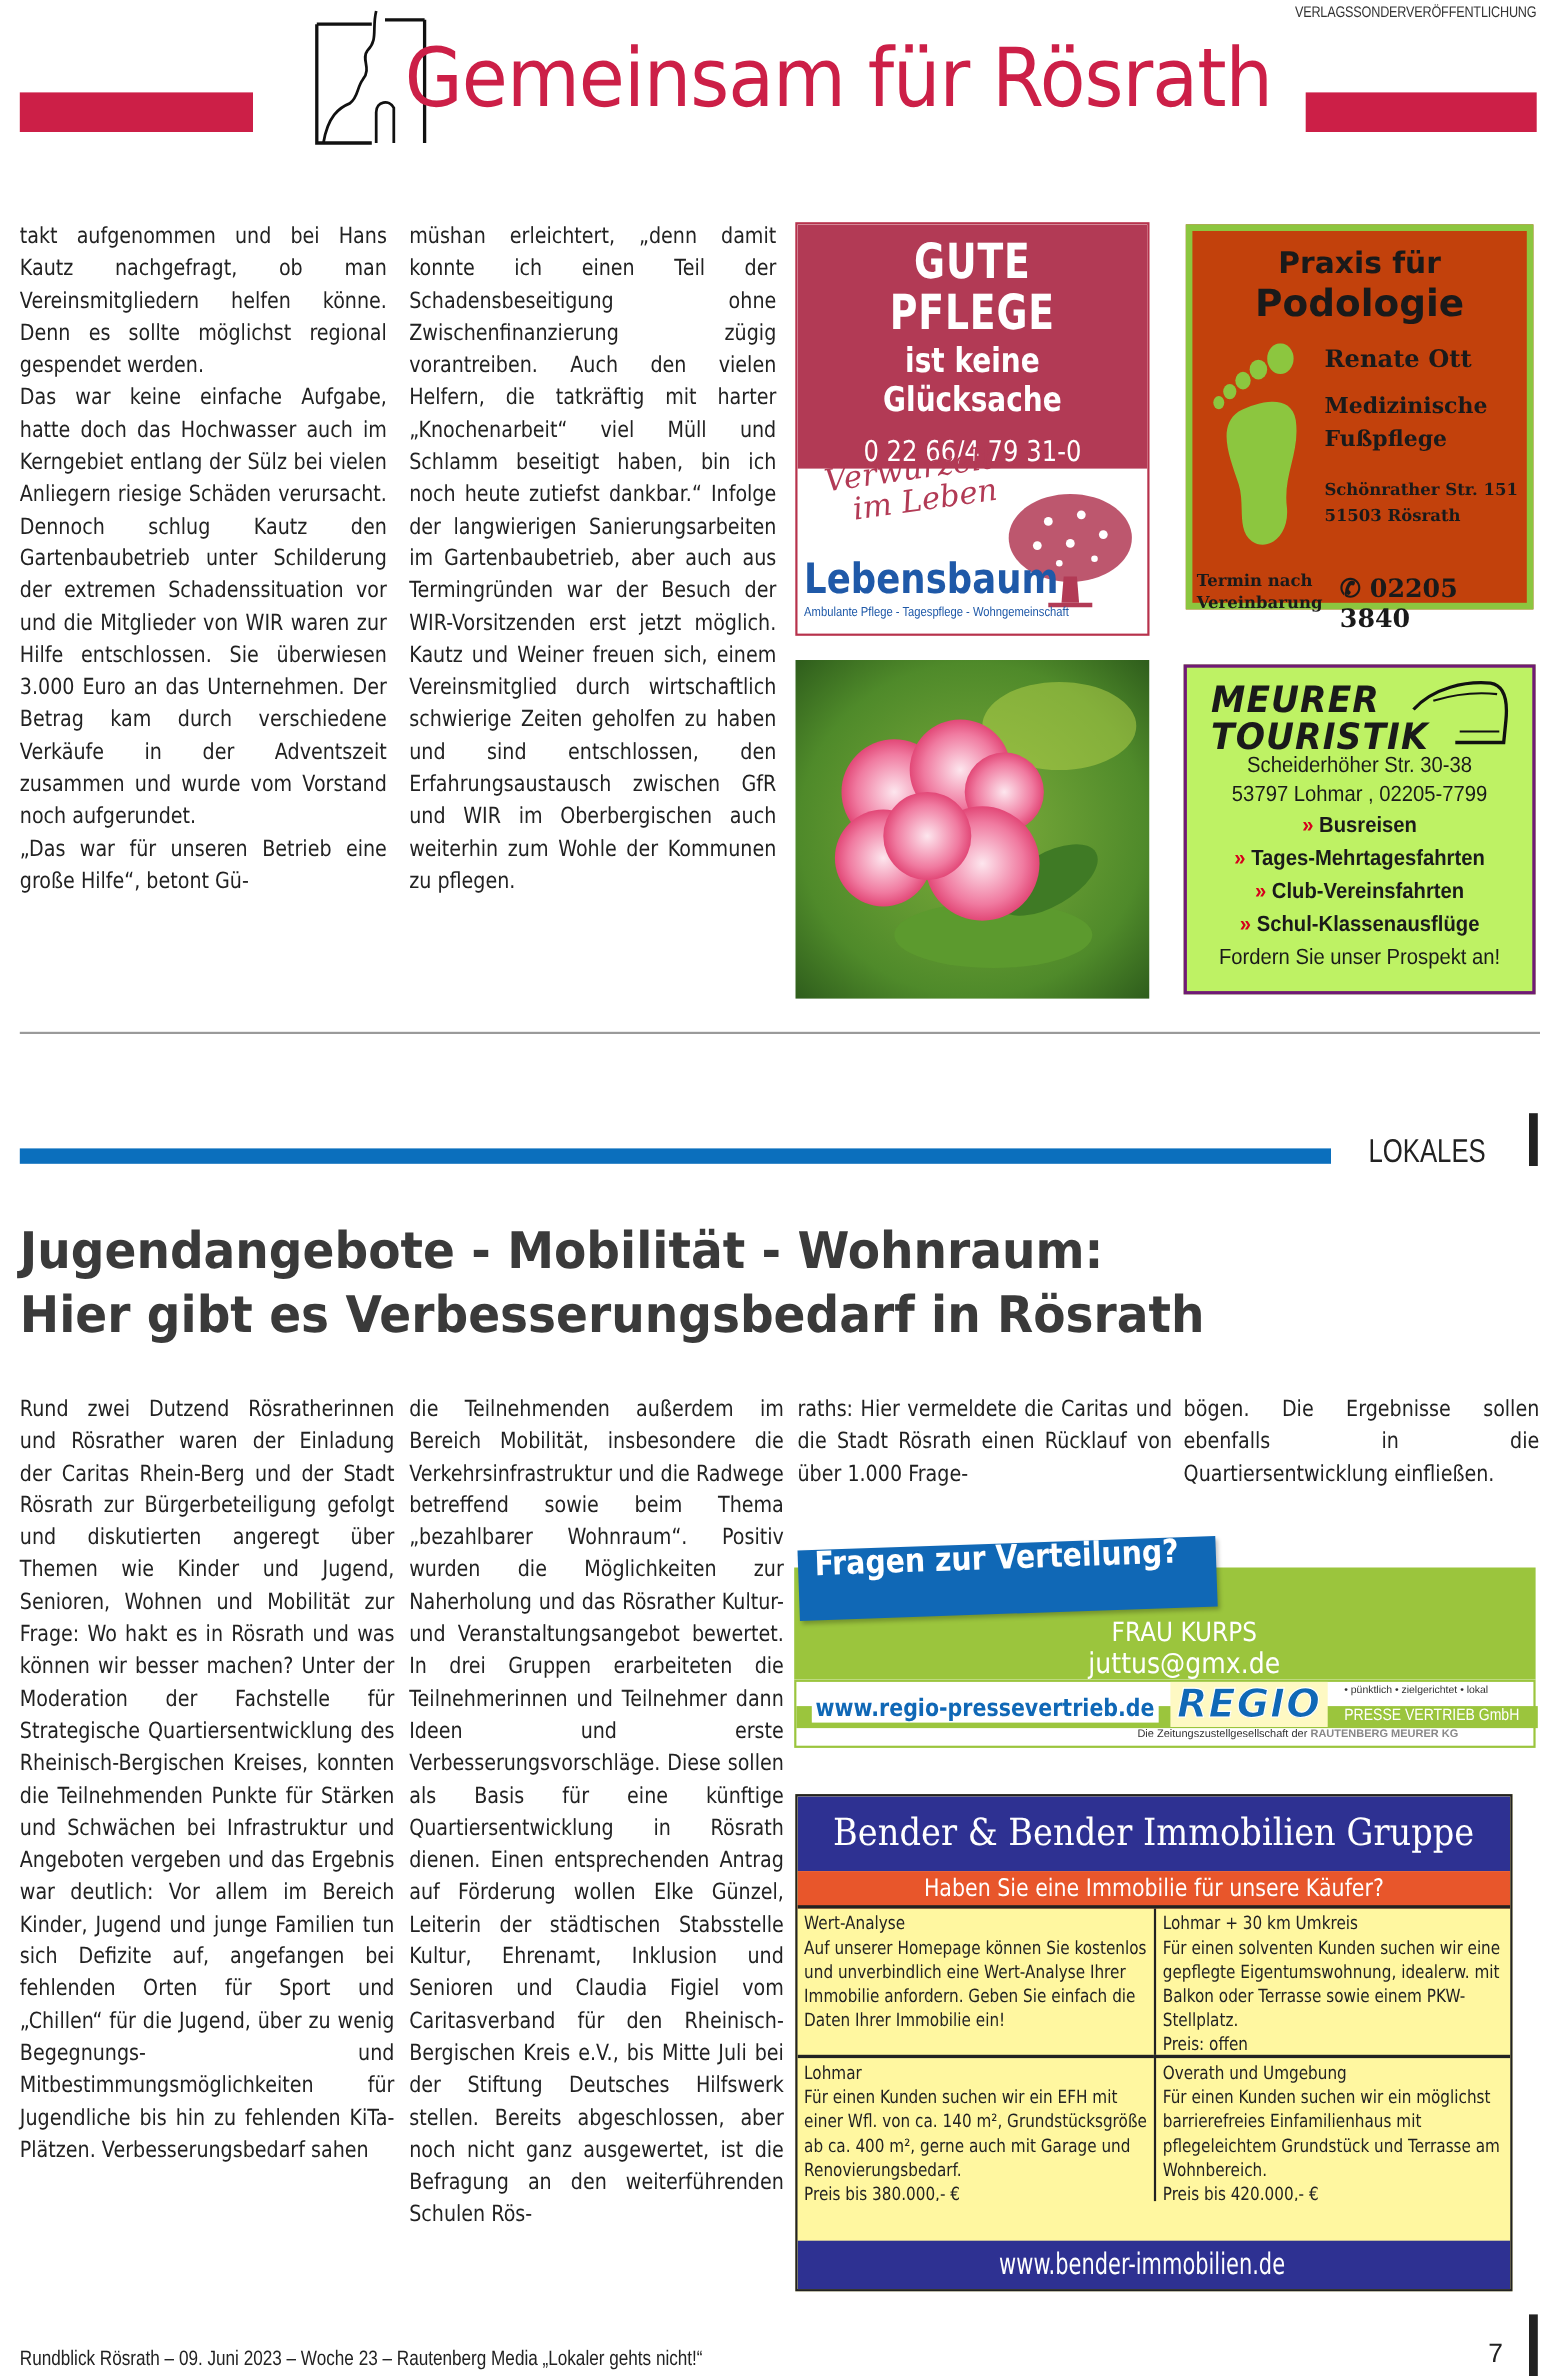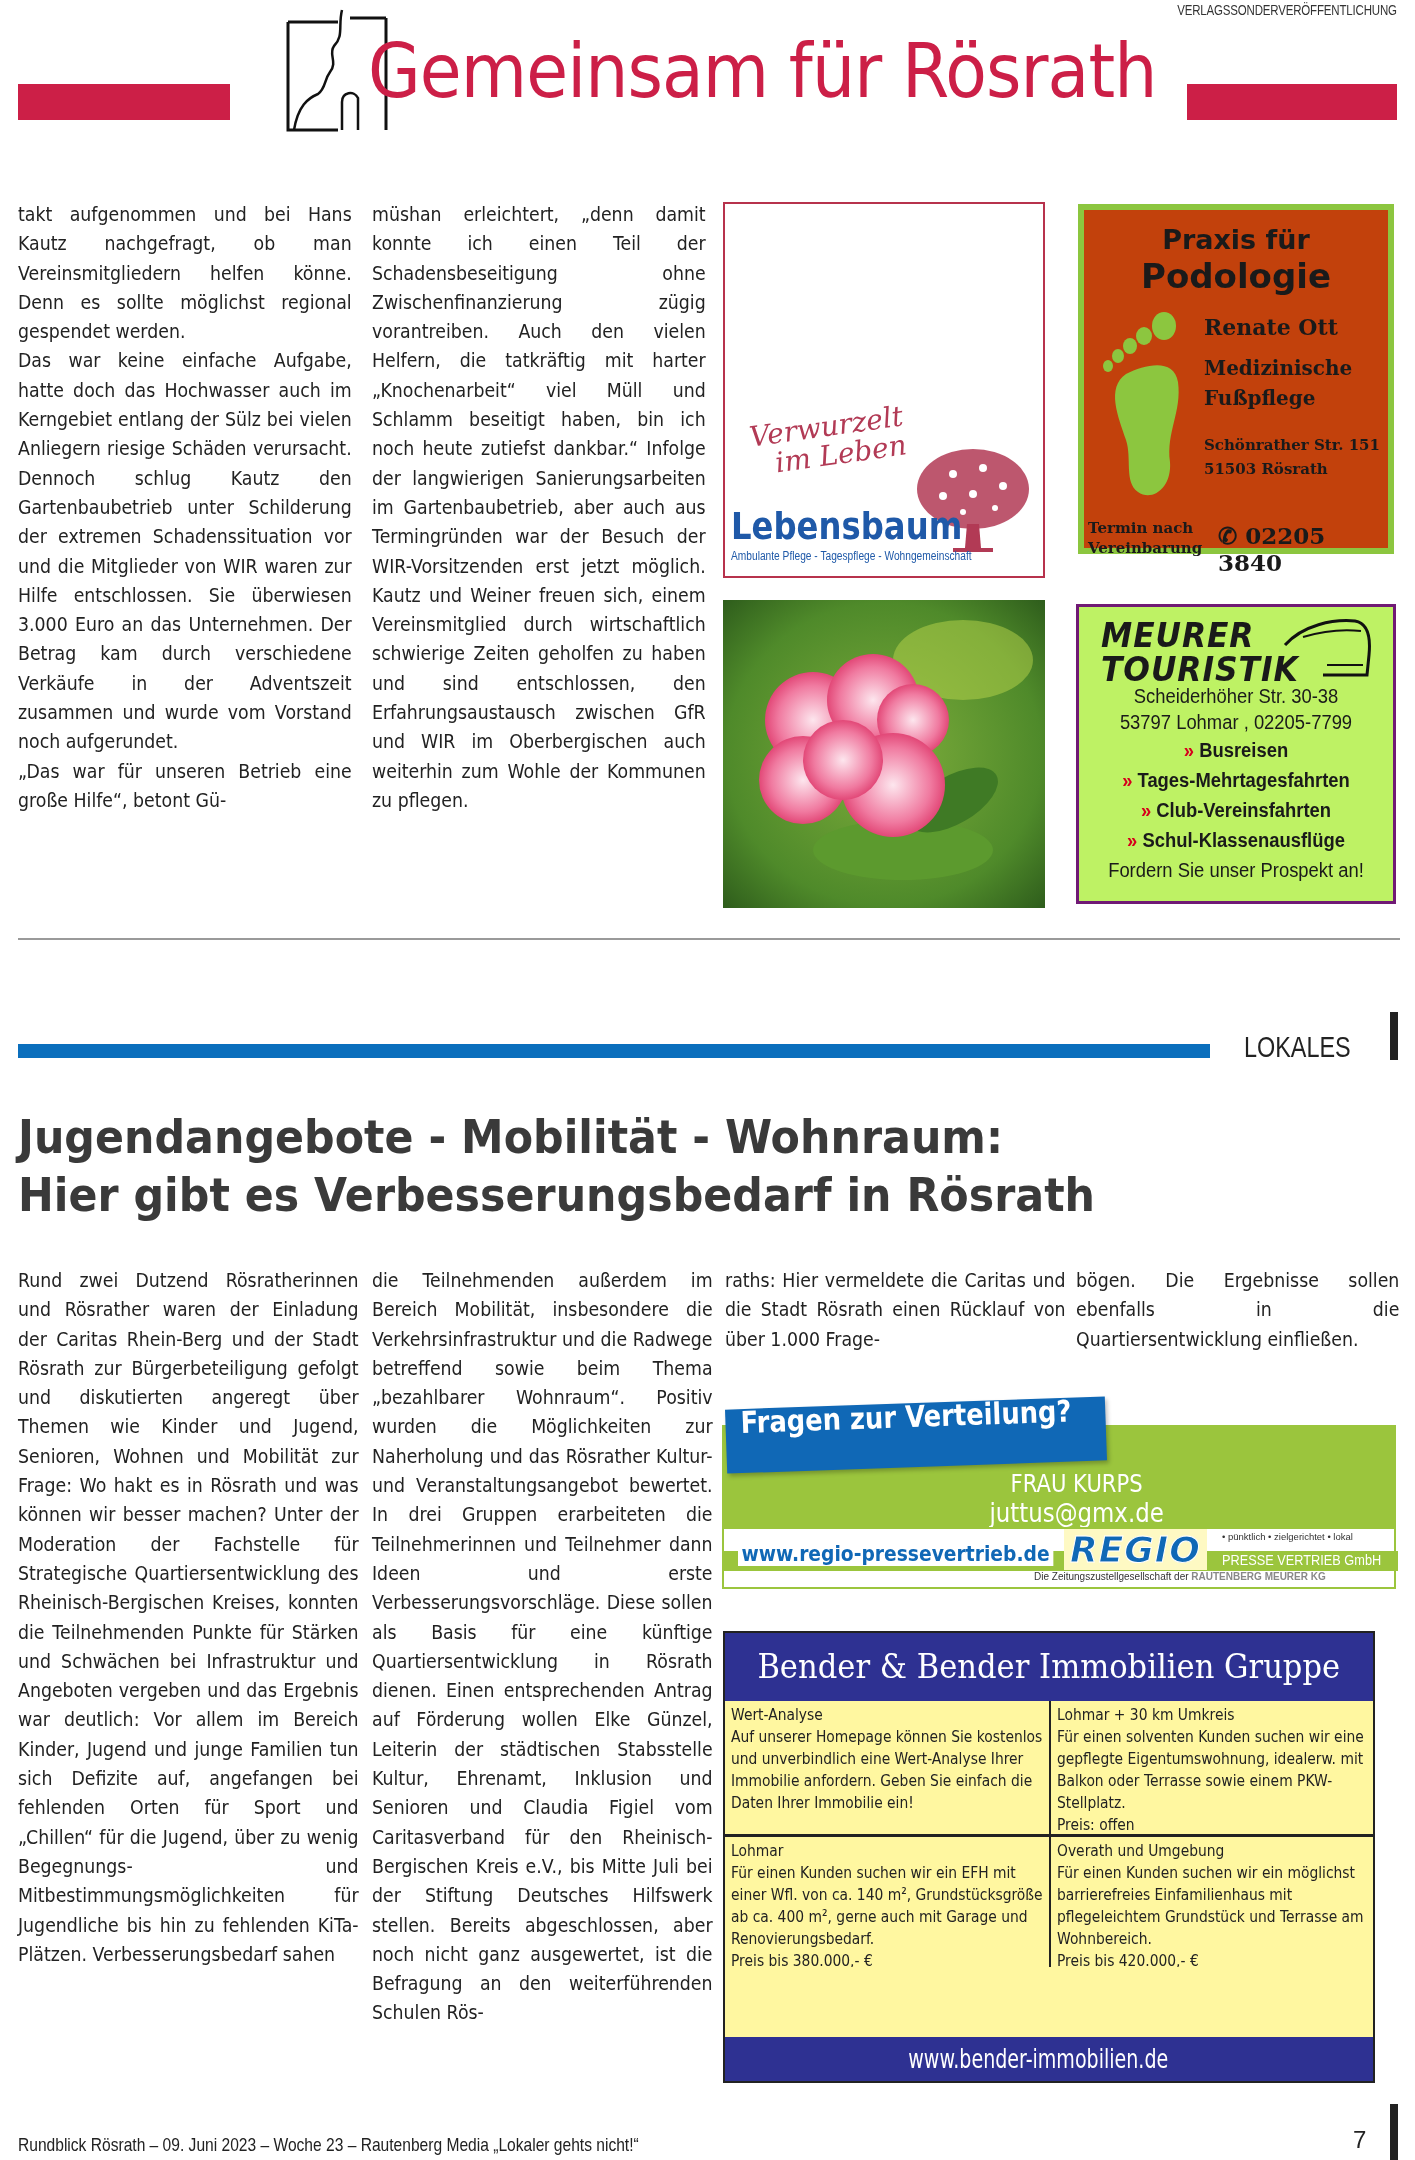--- a/index.html
+++ b/index.html
@@ -97,20 +97,26 @@
 <div class="abs col" style="left:18px;top:200px;width:388px;">
   <p>takt aufgenommen und bei Hans Kautz nachgefragt, ob man Vereinsmitgliedern helfen könne. Denn es sollte möglichst regional gespendet werden.</p>
   <p>Das war keine einfache Aufgabe, hatte doch das Hochwasser auch im Kerngebiet entlang der Sülz bei vielen Anliegern riesige Schäden verursacht. Dennoch schlug Kautz den Gartenbaubetrieb unter Schilderung der extremen Schadenssituation vor und die Mitglieder von WIR waren zur Hilfe entschlossen. Sie überwiesen 3.000 Euro an das Unternehmen. Der Betrag kam durch verschiedene Verkäufe in der Adventszeit zusammen und wurde vom Vorstand noch aufgerundet.</p>
   <p>„Das war für unseren Betrieb eine große Hilfe“, betont Gü-</p>
 </div>
 <div class="abs col" style="left:372px;top:200px;width:388px;">
   <p>müshan erleichtert, „denn damit konnte ich einen Teil der Schadensbeseitigung ohne Zwischenfinanzierung zügig vorantreiben. Auch den vielen Helfern, die tatkräftig mit harter „Knochenarbeit“ viel Müll und Schlamm beseitigt haben, bin ich noch heute zutiefst dankbar.“ Infolge der langwierigen Sanierungsarbeiten im Gartenbaubetrieb, aber auch aus Termingründen war der Besuch der WIR-Vorsitzenden erst jetzt möglich. Kautz und Weiner freuen sich, einem Vereinsmitglied durch wirtschaftlich schwierige Zeiten geholfen zu haben und sind entschlossen, den Erfahrungsaustausch zwischen GfR und WIR im Oberbergischen auch weiterhin zum Wohle der Kommunen zu pflegen.</p>
 </div>
 
 <div class="abs ad-pflege">
+  <div class="pflege-top">
+    <div class="pflege-h1">GUTE PFLEGE</div>
+    <div class="pflege-h2">ist keine Glücksache</div>
+    <div class="pflege-phone">0 22 66/4 79 31-0</div>
+    <div class="pflege-url">www.lebensbaum.care</div>
+  </div>
   <div class="pflege-script">
     <div>Verwurzelt</div>
     <div style="padding-left:22px">im Leben</div>
   </div>
   <svg class="tree" viewBox="0 0 120 110">
     <ellipse cx="60" cy="45" rx="56" ry="40" fill="#b23a55" opacity="0.85"></ellipse>
     <g fill="#fff">
         <circle cx="40" cy="30" r="4"></circle>
         <circle cx="70" cy="24" r="4"></circle>
         <circle cx="90" cy="42" r="4"></circle>
@@ -230,20 +236,21 @@
     <div class="regio-url">www.regio-pressevertrieb.de</div>
     <div class="regio-logo">REGIO</div>
     <div class="regio-tag">• pünktlich • zielgerichtet • lokal</div>
     <div class="regio-pv">PRESSE VERTRIEB GmbH</div>
     <div class="regio-small"><span>Die Zeitungszustellgesellschaft der</span> <b>RAUTENBERG MEURER KG</b></div>
   </div>
 </div>
 
 <div class="abs ad-bender">
   <div class="bender-head"><span>Bender &amp; Bender Immobilien Gruppe</span></div>
+  <div class="bender-sub"><span>Haben Sie eine Immobilie für unsere Käufer?</span></div>
   <div class="bender-grid">
     <div class="bender-cell">
         <div class="inner">
       <div class="ttl">Wert-Analyse</div>
       <div>Auf unserer Homepage können Sie kostenlos und unverbindlich eine Wert-Analyse Ihrer Immobilie anfordern. Geben Sie einfach die Daten Ihrer Immobilie ein!</div>
     </div>
       </div>
     <div class="bender-cell r">
         <div class="inner">
       <div class="ttl">Lohmar + 30 km Umkreis</div>

